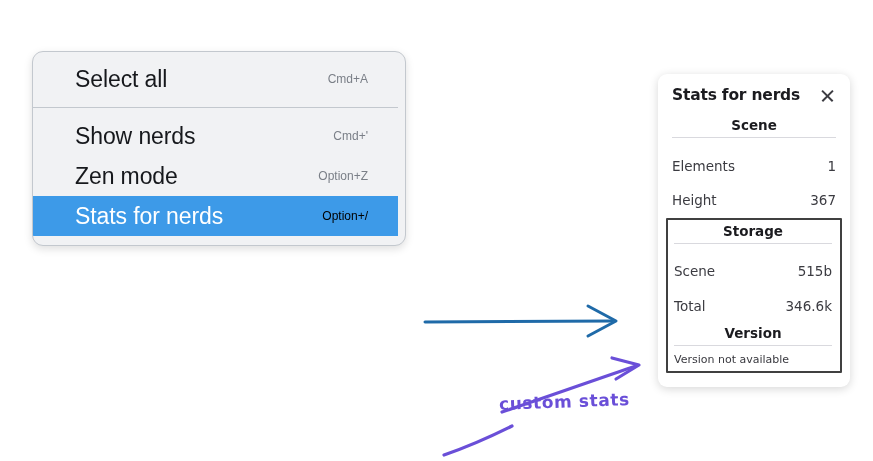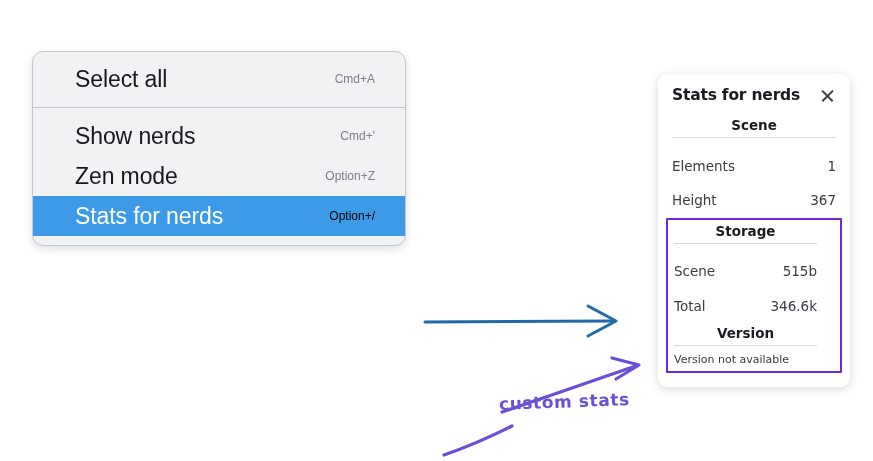--- a/index.html
+++ b/index.html
@@ -20,21 +20,21 @@
   #context-menu {
     position: absolute;
     left: 32px;
     top: 51px;
     width: 374px;
     background: #f1f2f4;
     border: 1px solid #c3c8ce;
     border-radius: 11px;
     box-shadow: 0 3px 9px rgba(0,0,0,0.13);
     overflow: hidden;
-    padding: 7px 0 9px 0;
+    padding: 7px 7px 9px 0;
     box-sizing: border-box;
   }
   .menu-group { padding: 0; }
   .menu-sep {
     height: 1px;
     background: #c3c8ce;
     margin: 8px 0 8px 0;
   }
   .menu-item {
     display: flex;
@@ -129,23 +129,23 @@
   .stat-row .k { color: #3b3b41; margin-top: 13px; }
   .stat-row .v { color: #3b3b41; }
   .note-row {
     font-size: 11px;
     color: #39393f;
     padding: 3px 0 1px 0;
   }
 
   
   #custom-stats-box {
-    border: 2px solid #6d28d9;
+    border: 2px solid #404040;
     margin: 6px -6px 0 -6px;
-    padding: 2px 23px 4px 6px;
+    padding: 2px 8px 4px 6px;
     border-radius: 1px;
   }
 
   
   .anno {
     position: absolute;
     pointer-events: none;
   }
   #annotation-text {
     position: absolute;

